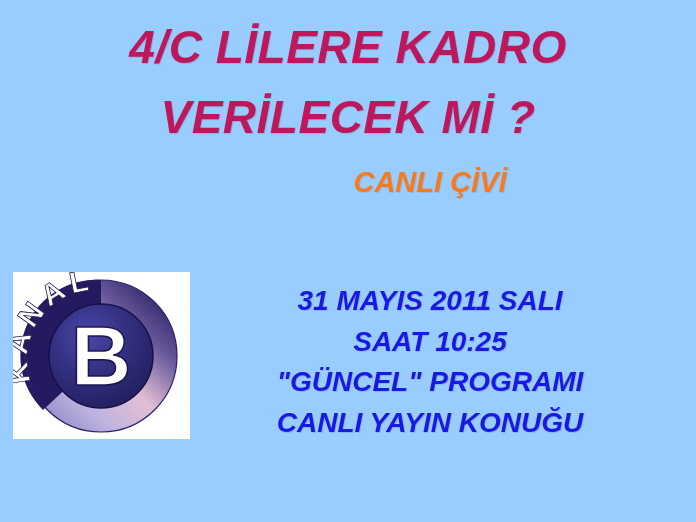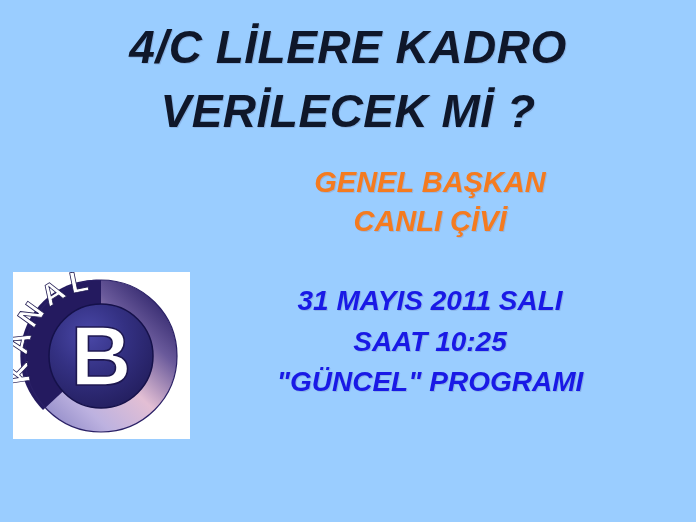--- a/index.html
+++ b/index.html
@@ -15,31 +15,31 @@
     overflow: hidden;
     font-family: "Liberation Sans", "DejaVu Sans", sans-serif;
   }
 
   
   .headline {
     position: absolute;
     left: 0;
     right: 0;
     text-align: center;
-    color: #0f172a;
+    color: #be185d;
     font-weight: bold;
     font-style: italic;
     font-size: 46px;
     letter-spacing: 0.5px;
     line-height: 1.0;
     white-space: nowrap;
     text-shadow: 1px 1px 0 rgba(120,150,200,0.45);
   }
   #headline-1 { top: 24px; }
-  #headline-2 { top: 88px; }
+  #headline-2 { top: 94px; }
 
   
   .subtitle-block {
     position: absolute;
     left: 200px;
     top: 163px;
     width: 460px;
     text-align: center;
   }
   .subtitle-line {
@@ -87,28 +87,28 @@
 </style>
 </head>
 <body>
 
 <div id="poster">
 
   <div class="headline" id="headline-1">4/C LİLERE KADRO</div>
   <div class="headline" id="headline-2">VERİLECEK Mİ ?</div>
 
   <div class="subtitle-block">
-    <div class="subtitle-line">GENEL BAŞKAN</div>
     <div class="subtitle-line">CANLI ÇİVİ</div>
   </div>
 
   <div class="details-block">
     <div class="details-line">31 MAYIS 2011 SALI</div>
     <div class="details-line">SAAT 10:25</div>
     <div class="details-line">"GÜNCEL" PROGRAMI</div>
+    <div class="details-line">CANLI YAYIN KONUĞU</div>
   </div>
 
   <div id="logo-card">
     <svg id="logo-svg" viewBox="0 0 177 167">
       <defs>
         <linearGradient id="ringGrad" x1="0.18" y1="0.05" x2="0.85" y2="0.95">
           <stop offset="0%" stop-color="#241A5F"></stop>
           <stop offset="38%" stop-color="#241A5F"></stop>
           <stop offset="56%" stop-color="#4B3C86"></stop>
           <stop offset="72%" stop-color="#C9A7C6"></stop>

